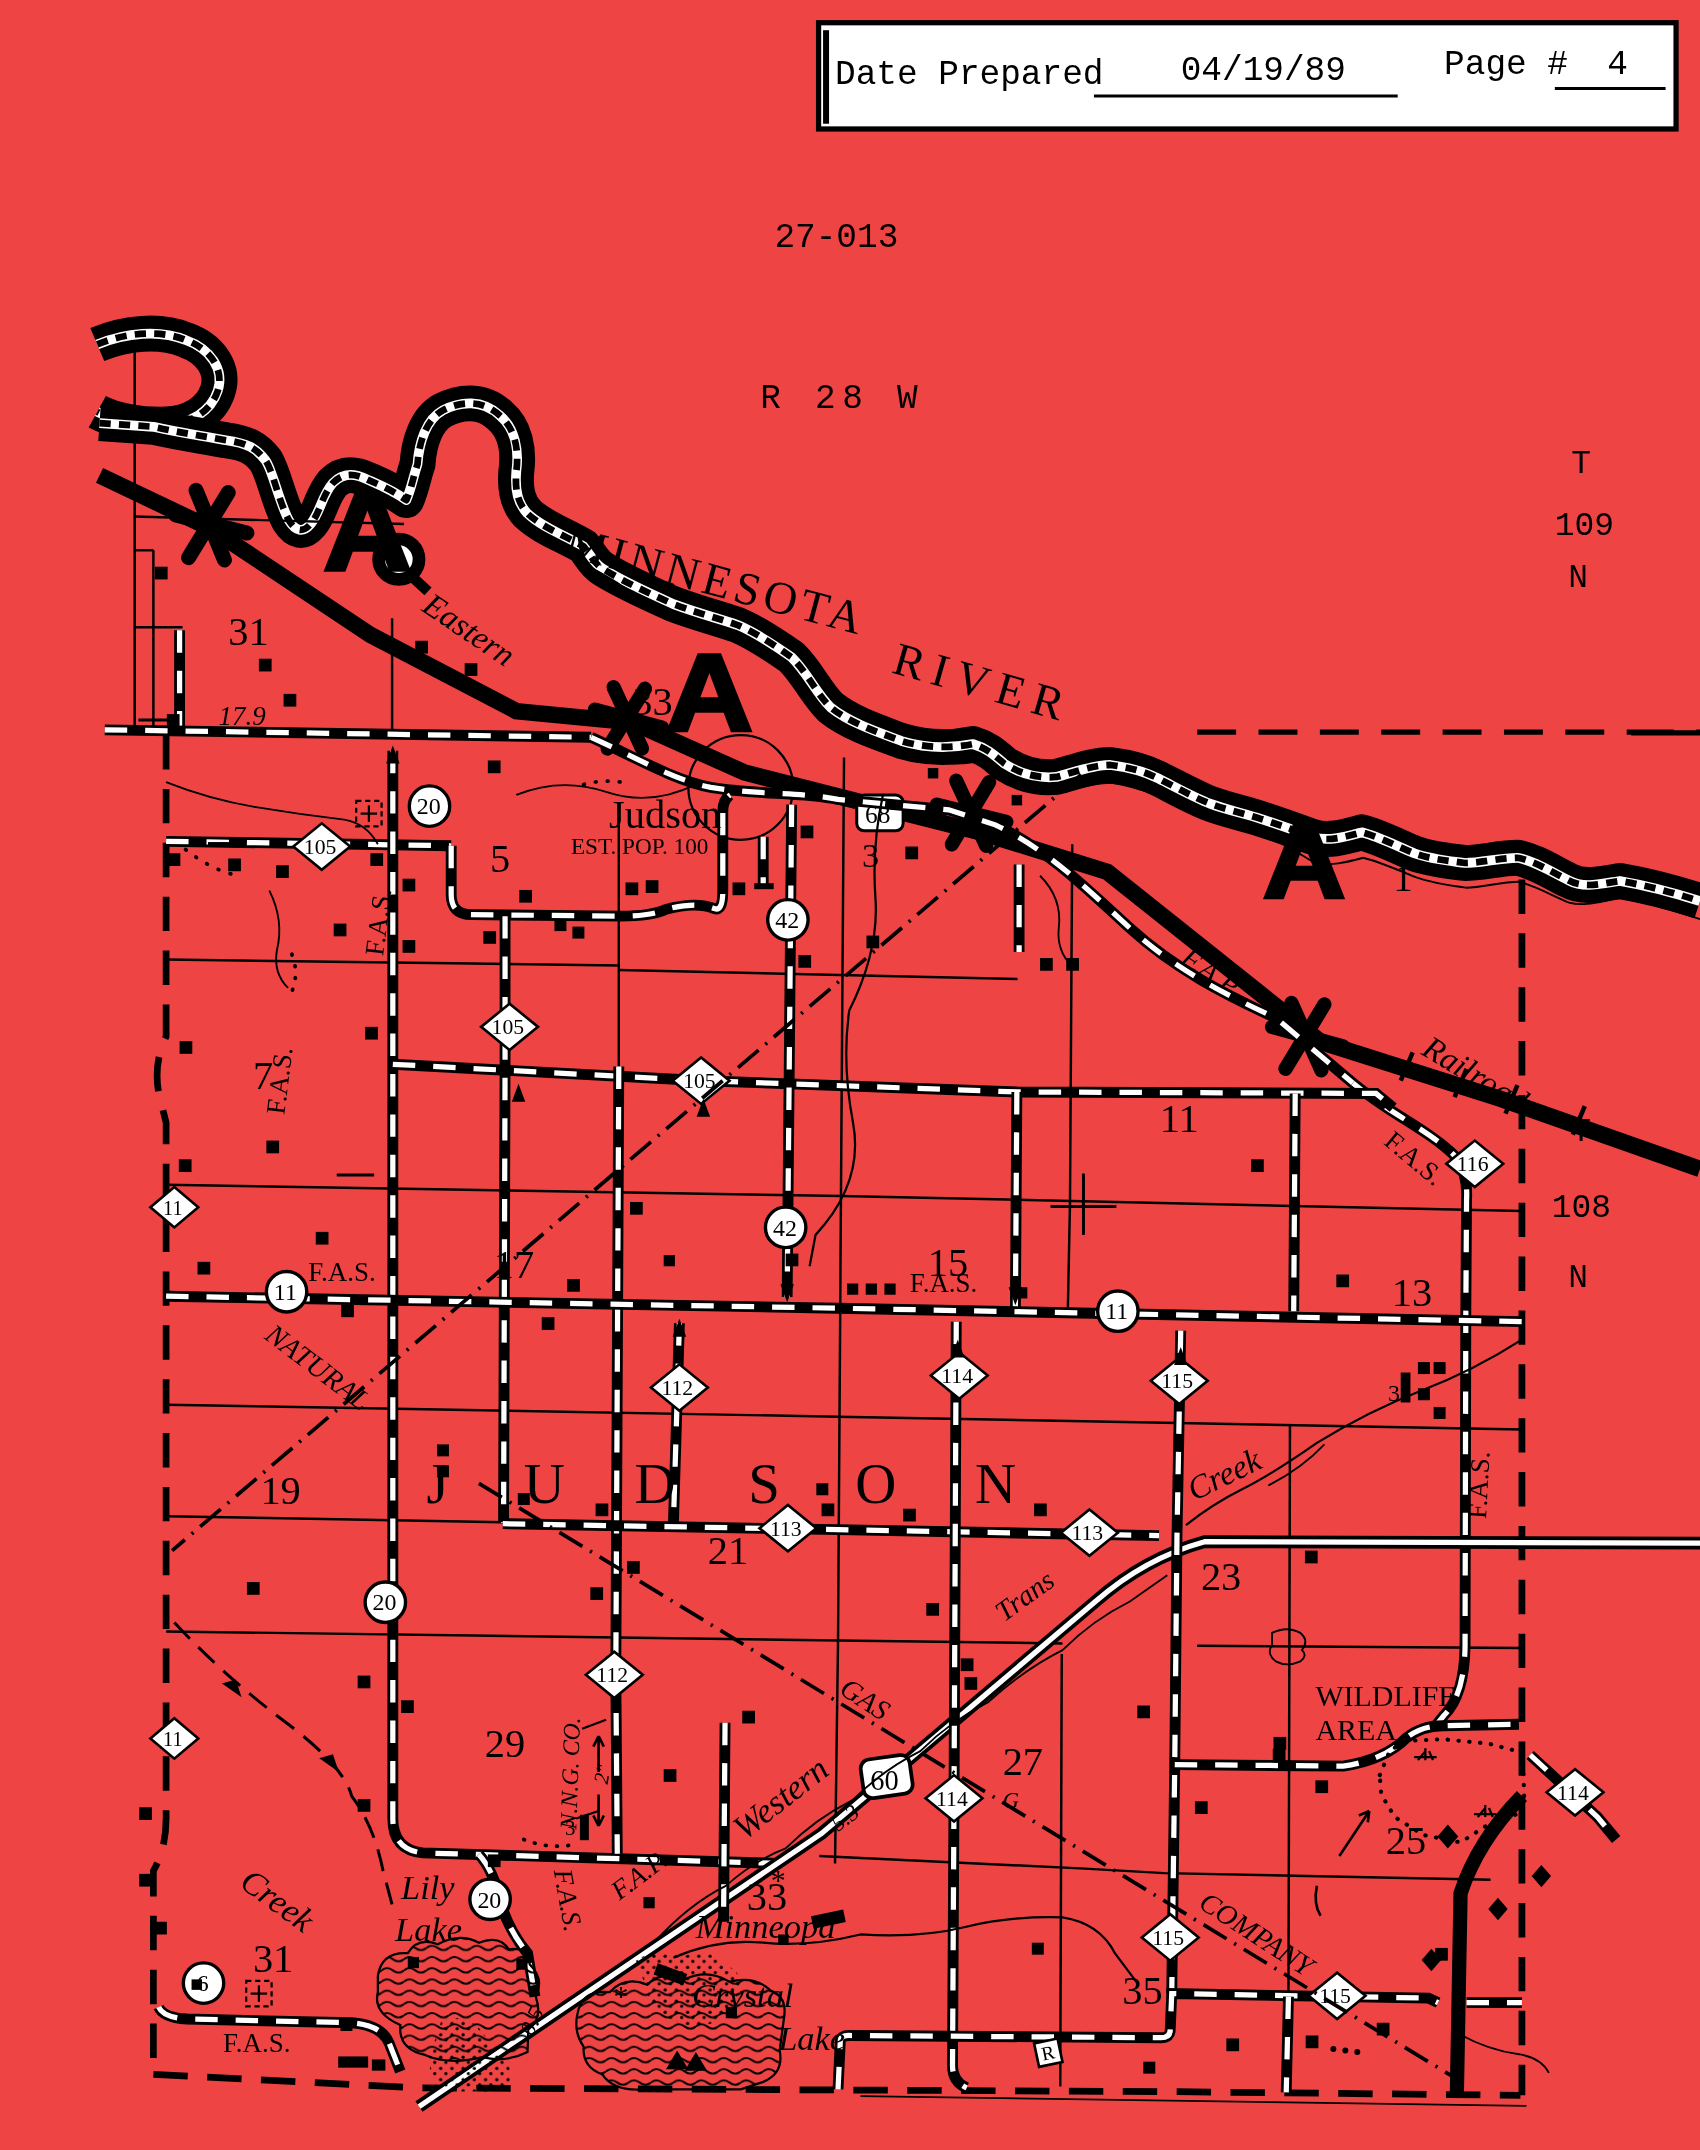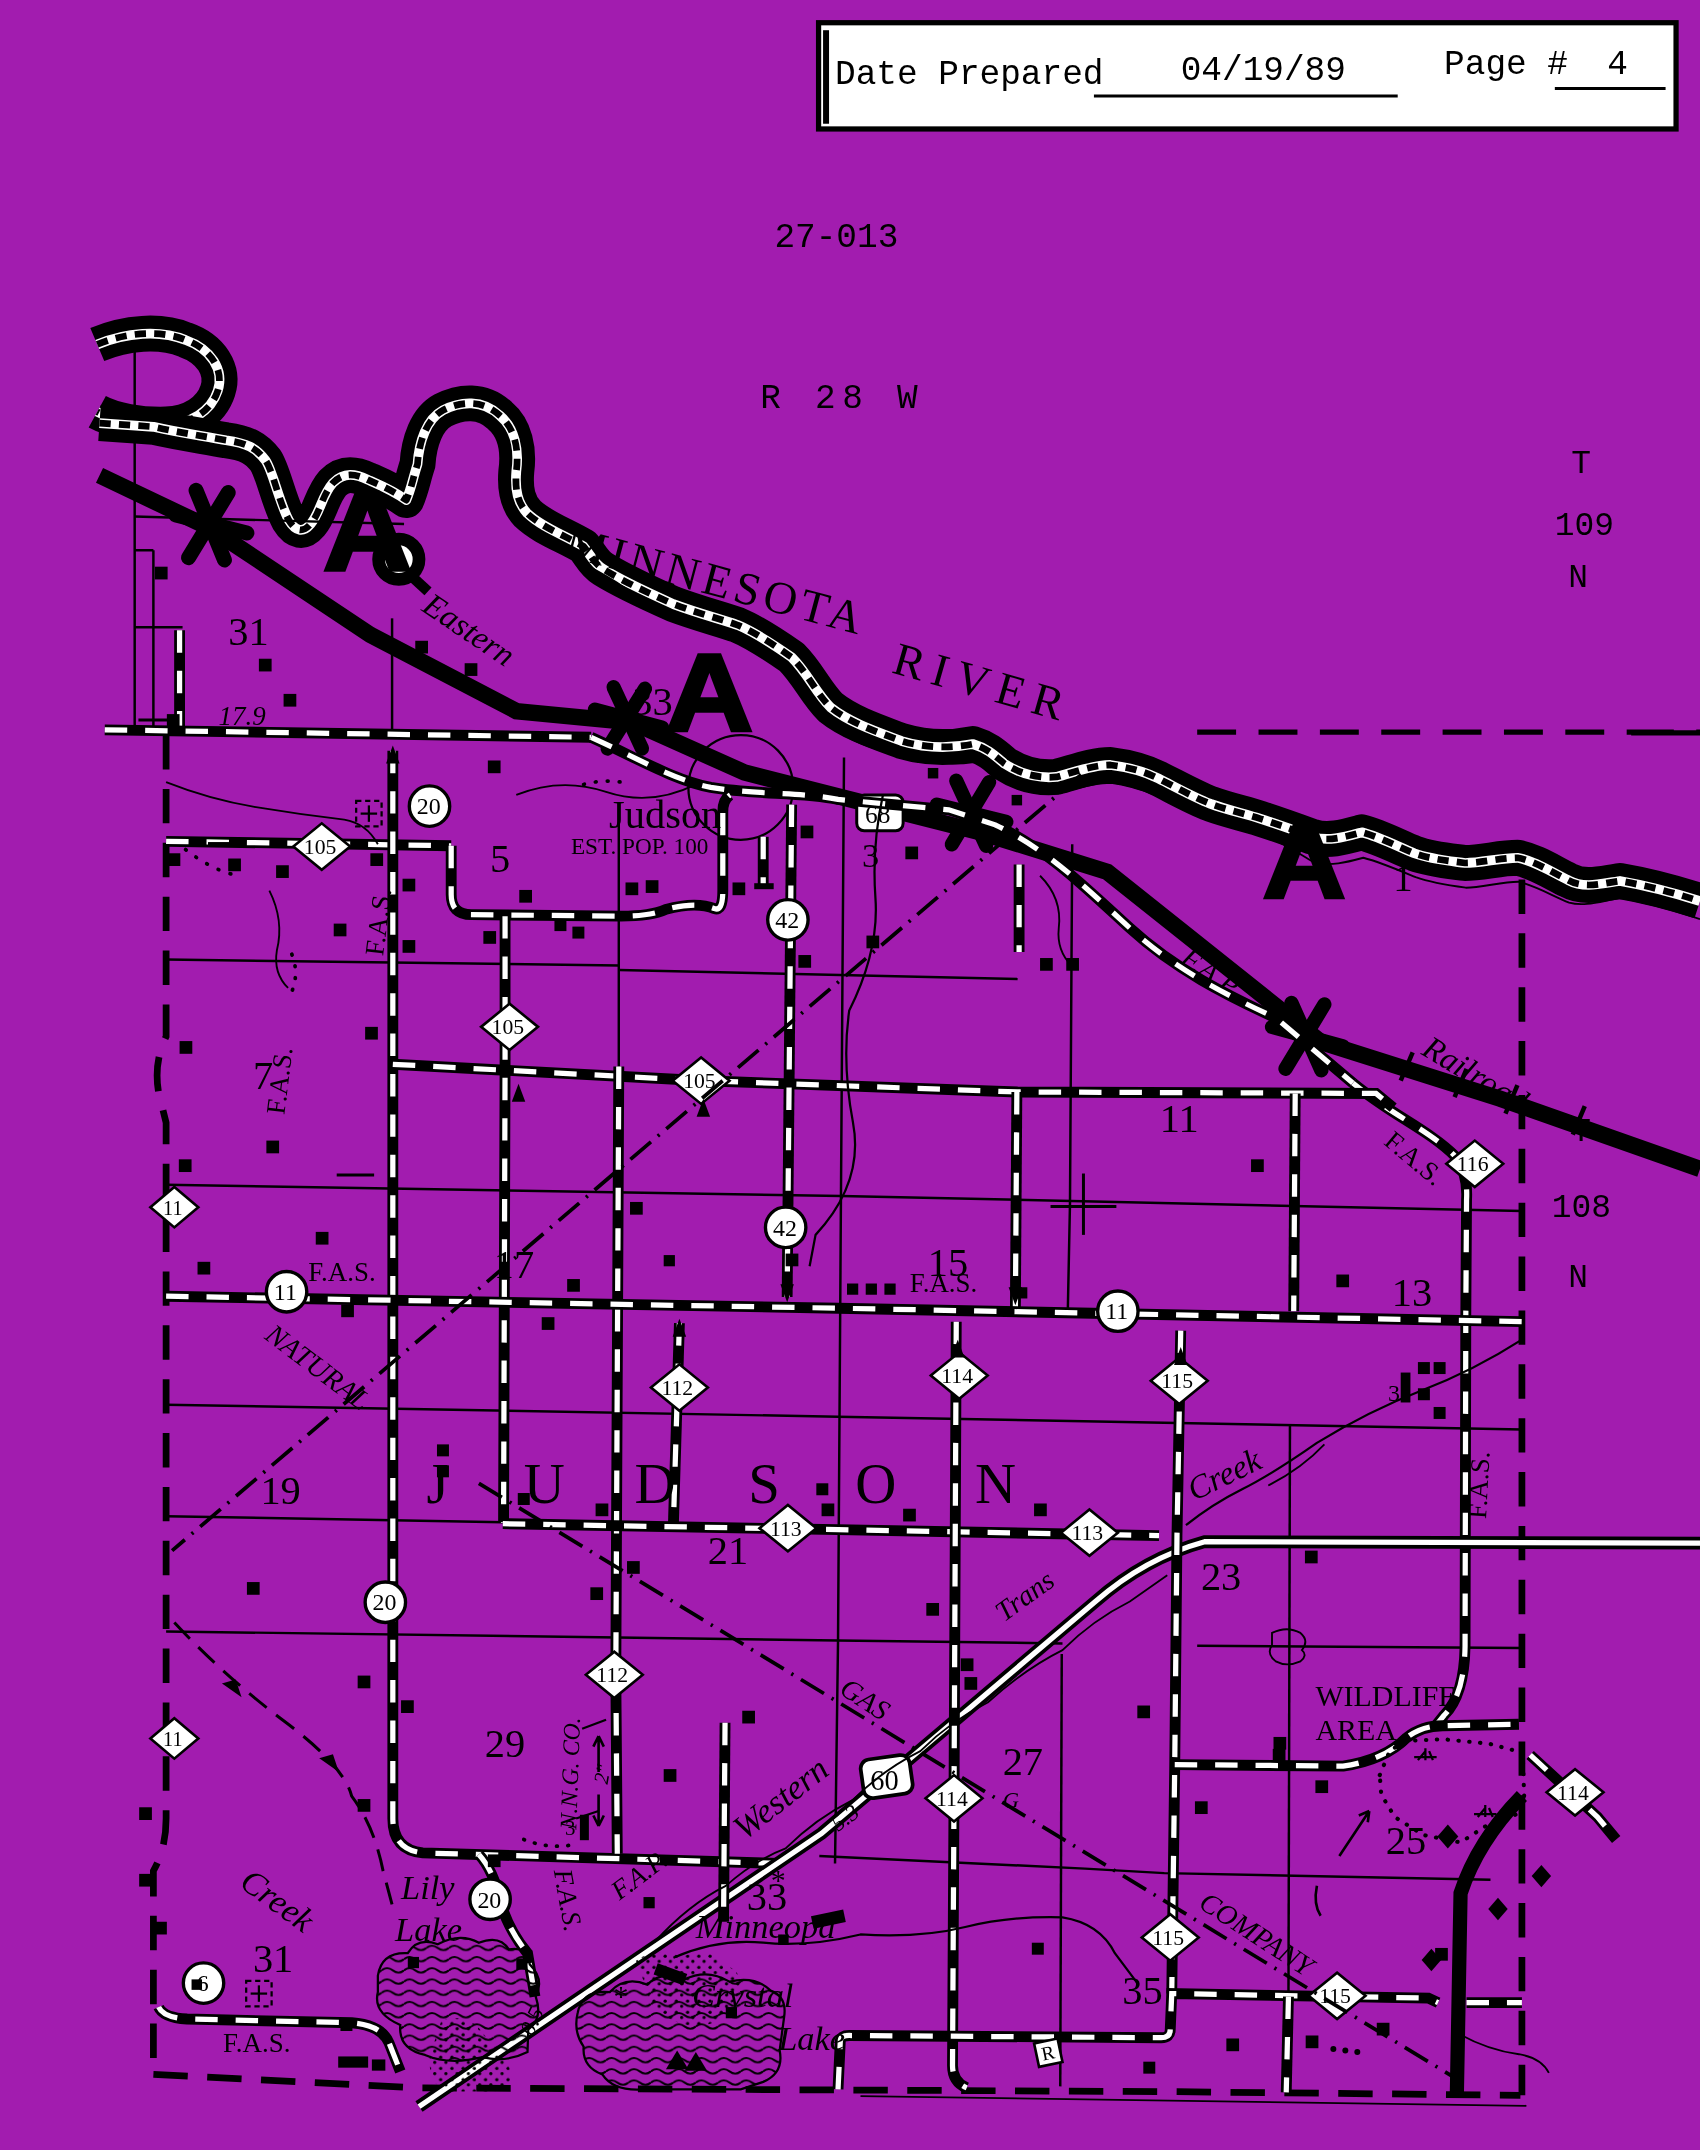--- a/index.html
+++ b/index.html
@@ -1,16 +1,16 @@
 <!DOCTYPE html>
 <html style="font-size:12px"><head>
 <meta charset="utf-8">
 <style>
 html,body{margin:0;padding:0;background:#fff}
-.page{position:relative;width:1700px;height:2151px;background:#a21caf;overflow:hidden;font-family:"Liberation Serif",serif}
+.page{position:relative;width:1700px;height:2151px;background:#ef4444;overflow:hidden;font-family:"Liberation Serif",serif}
 svg{position:absolute;top:0;left:0}
 text{fill:#000}
 .mono{font-family:"Liberation Mono",monospace}
 .it{font-style:italic;font-family:"Liberation Serif",serif}
 .thin{stroke:#000;stroke-width:3.3;fill:none}
 .thin2{stroke:#000;stroke-width:2.5;fill:none}
 .rd{stroke:#000;stroke-width:14.5;fill:none}
 .rw{stroke:#fff;stroke-width:7;fill:none;stroke-dasharray:30 24}
 .bnd{stroke:#000;stroke-width:9;fill:none;stroke-dasharray:46 26}
 .rr{stroke:#000;stroke-width:22;fill:none}

